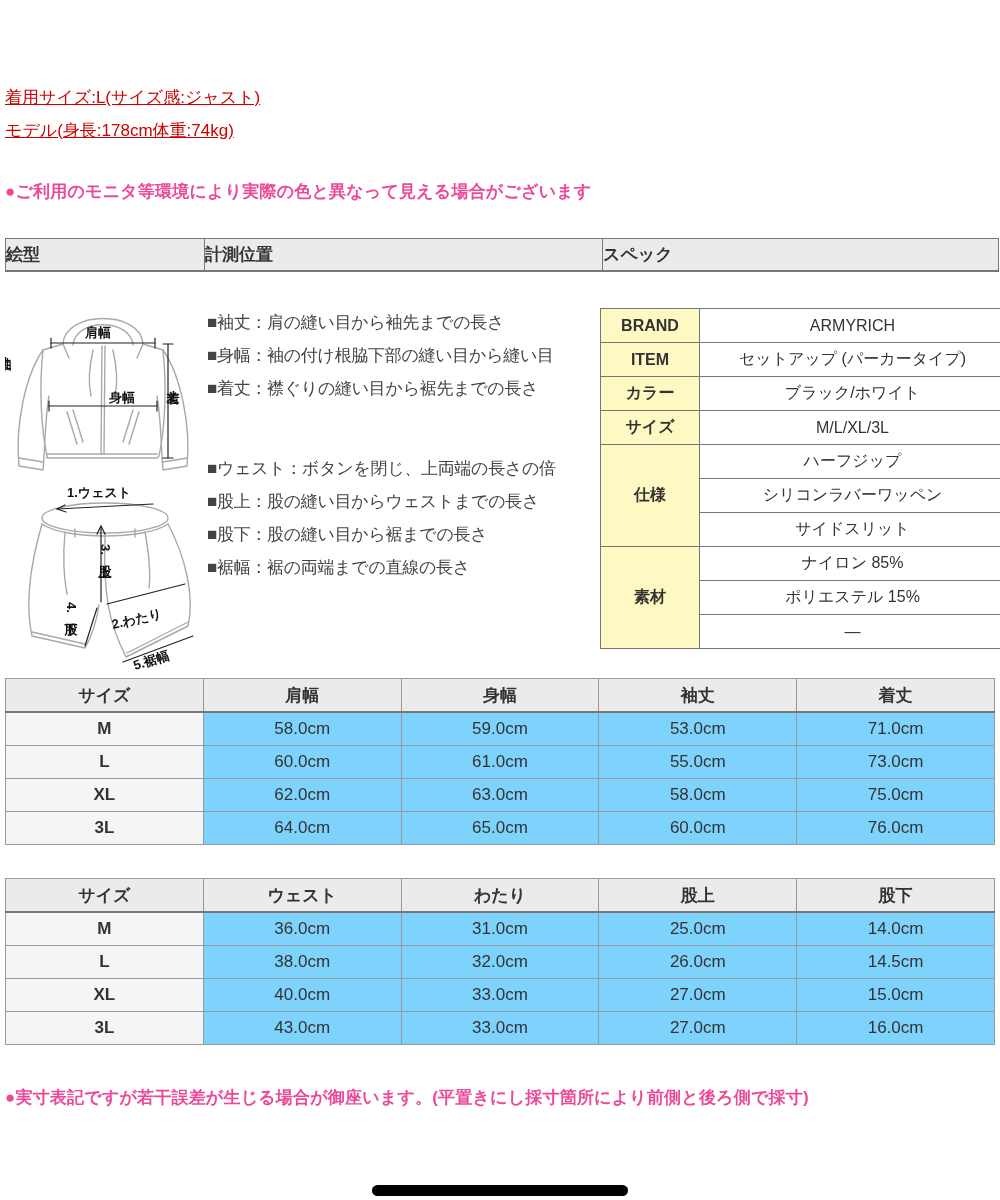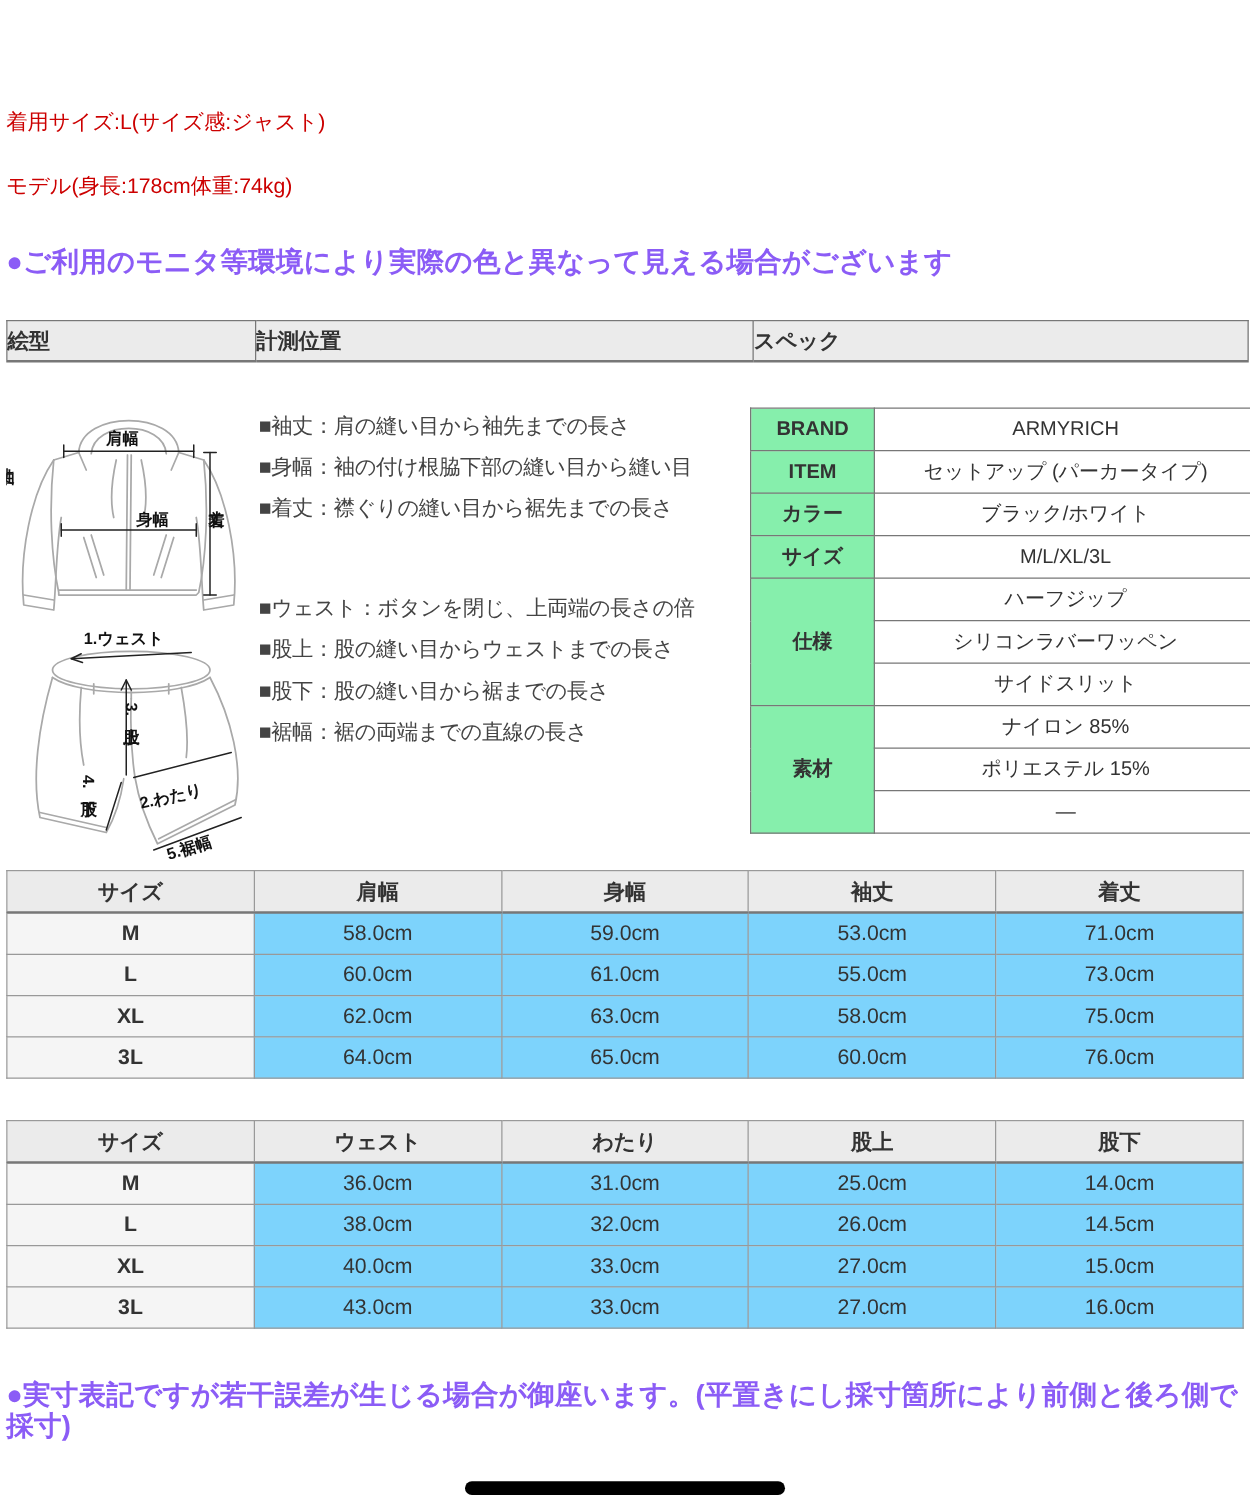--- a/index.html
+++ b/index.html
@@ -1,43 +1,43 @@
 <!DOCTYPE html>
 <html><head>
 <meta charset="utf-8">
 <style>
   html,body{margin:0;padding:0;background:#fff;}
   body{width:1000px;height:1200px;font-family:"Liberation Sans","DejaVu Sans",sans-serif;color:#333;position:relative;overflow:hidden;}
   .page{padding:86px 5px 0 5px;position:relative;}
 
   
-  .red-line{color:#cc0000;font-size:17px;line-height:24px;}
-  .red-line.second{margin-top:27px;}
-  .red-note{color:#8b5cf6;font-size:22px;font-weight:bold;line-height:25px;margin-top:36px;letter-spacing:0.2px;}
+  .red-line{color:#cc0000;font-size:17px;line-height:24px;text-decoration:underline;}
+  .red-line.second{margin-top:9px;}
+  .red-note{color:#ec4899;font-size:17px;font-weight:bold;line-height:25px;margin-top:36px;letter-spacing:0.2px;}
 
   
   table{border-collapse:collapse;}
   .info-header{width:990px;margin-top:34px;table-layout:fixed;}
   .info-header th{border:1px solid #777;border-bottom:2px solid #777;background:#ebebeb;font-size:17px;font-weight:bold;color:#333;height:31px;text-align:left;padding:0;}
   .col-draw{width:198px;}
   .col-measure{width:397px;}
   .col-spec{width:395px;}
 
   
   .info-body{display:flex;width:990px;height:396px;}
   .body-col1{width:198px;flex:0 0 198px;}
   .body-col2{width:397px;flex:0 0 397px;padding:34px 0 0 4px;box-sizing:border-box;}
   .body-col3{width:395px;flex:0 0 395px;}
   .measure-group p{margin:0;font-size:17px;color:#444;line-height:33px;height:33px;white-space:nowrap;letter-spacing:-0.3px;}
   .measure-group.bottom{margin-top:47px;}
 
   
   .spec-table{width:395px;margin-top:36px;table-layout:fixed;}
   .spec-table td{border:1px solid #777;height:33px;text-align:center;font-size:16px;color:#333;padding:0 4px;}
-  .spec-table td.label{background:#86efac;font-weight:bold;width:90px;}
+  .spec-table td.label{background:#fef9c3;font-weight:bold;width:90px;}
   .spec-table td.value{background:#fff;width:297px;}
 
   
   .size-table{width:990px;table-layout:fixed;}
   .size-table th,.size-table td{border:1px solid #999;height:32px;text-align:center;font-size:17px;padding:0;}
   .size-table th{background:#ebebeb;font-weight:bold;color:#333;border-bottom:2px solid #777;}
   .size-table td.szcol{background:#f5f5f5;font-weight:bold;}
   .size-table td{color:#333;background:#7dd3fc;}
   .size-table.first{margin-top:10px;}
   .size-table.second{margin-top:33px;}

